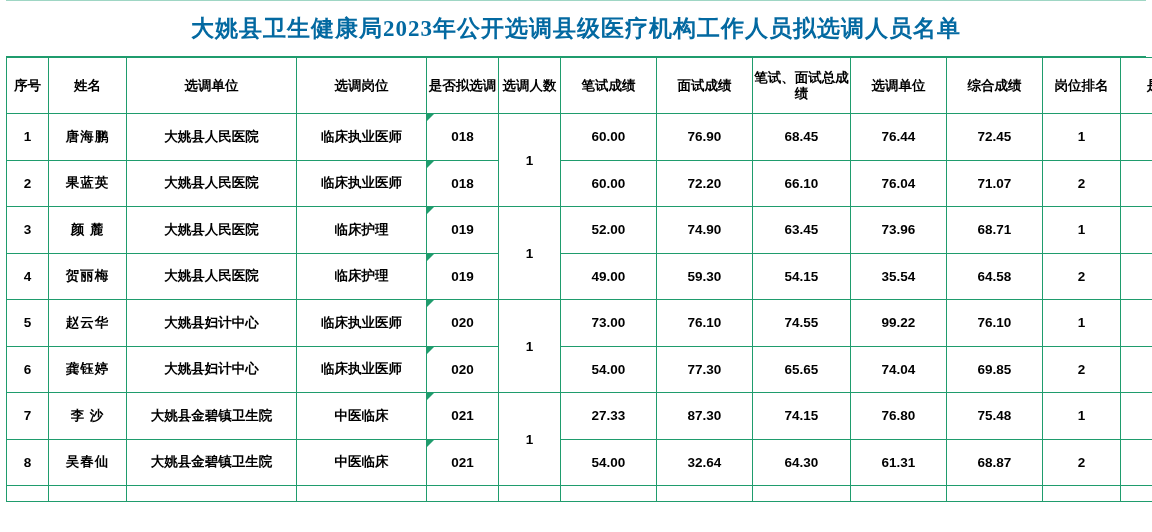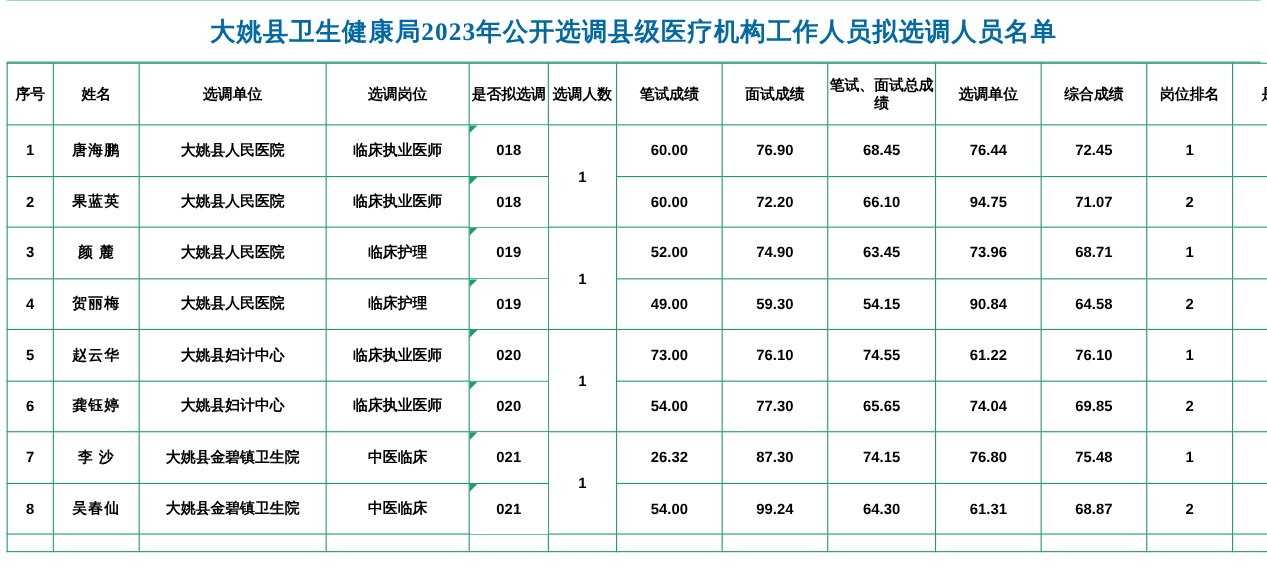--- a/index.html
+++ b/index.html
@@ -165,21 +165,21 @@
 
       <tr>
         <td class="num">2</td>
         <td class="name">果蓝英</td>
         <td>大姚县人民医院</td>
         <td>临床执业医师</td>
         <td class="num corner-mark">018</td>
         <td class="num">60.00</td>
         <td class="num">72.20</td>
         <td class="num">66.10</td>
-        <td class="num">94.75</td>
+        <td class="num">76.04</td>
         <td class="num">71.07</td>
         <td class="num">2</td>
         <td>否</td>
       </tr>
 
       <tr>
         <td class="num">3</td>
         <td class="name">颜 麓</td>
         <td>大姚县人民医院</td>
         <td>临床护理</td>
@@ -196,37 +196,37 @@
 
       <tr>
         <td class="num">4</td>
         <td class="name">贺丽梅</td>
         <td>大姚县人民医院</td>
         <td>临床护理</td>
         <td class="num corner-mark">019</td>
         <td class="num">49.00</td>
         <td class="num">59.30</td>
         <td class="num">54.15</td>
-        <td class="num">90.84</td>
+        <td class="num">35.54</td>
         <td class="num">64.58</td>
         <td class="num">2</td>
         <td>否</td>
       </tr>
 
       <tr>
         <td class="num">5</td>
         <td class="name">赵云华</td>
         <td>大姚县妇计中心</td>
         <td>临床执业医师</td>
         <td class="num corner-mark">020</td>
         <td class="num" rowspan="2">1</td>
         <td class="num">73.00</td>
         <td class="num">76.10</td>
         <td class="num">74.55</td>
-        <td class="num">61.22</td>
+        <td class="num">99.22</td>
         <td class="num">76.10</td>
         <td class="num">1</td>
         <td>是</td>
       </tr>
 
       <tr>
         <td class="num">6</td>
         <td class="name">龚钰婷</td>
         <td>大姚县妇计中心</td>
         <td>临床执业医师</td>
@@ -240,37 +240,37 @@
         <td>否</td>
       </tr>
 
       <tr>
         <td class="num">7</td>
         <td class="name">李 沙</td>
         <td>大姚县金碧镇卫生院</td>
         <td>中医临床</td>
         <td class="num corner-mark">021</td>
         <td class="num" rowspan="2">1</td>
-        <td class="num">26.32</td>
+        <td class="num">27.33</td>
         <td class="num">87.30</td>
         <td class="num">74.15</td>
         <td class="num">76.80</td>
         <td class="num">75.48</td>
         <td class="num">1</td>
         <td>是</td>
       </tr>
 
       <tr>
         <td class="num">8</td>
         <td class="name">吴春仙</td>
         <td>大姚县金碧镇卫生院</td>
         <td>中医临床</td>
         <td class="num corner-mark">021</td>
         <td class="num">54.00</td>
-        <td class="num">99.24</td>
+        <td class="num">32.64</td>
         <td class="num">64.30</td>
         <td class="num">61.31</td>
         <td class="num">68.87</td>
         <td class="num">2</td>
         <td>否</td>
       </tr>
 
       <tr class="last-partial">
         <td></td>
         <td></td>

